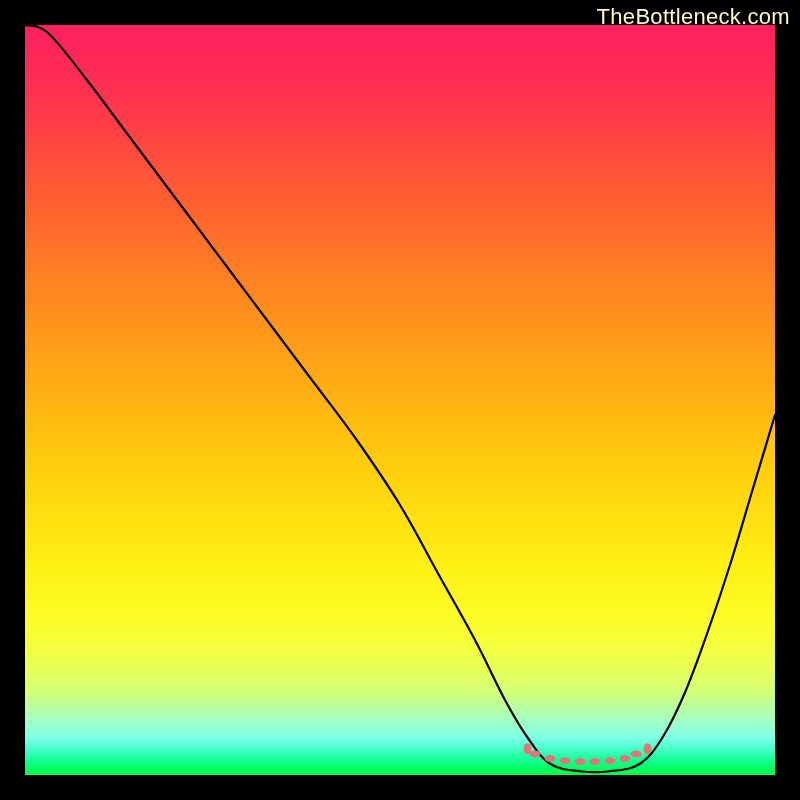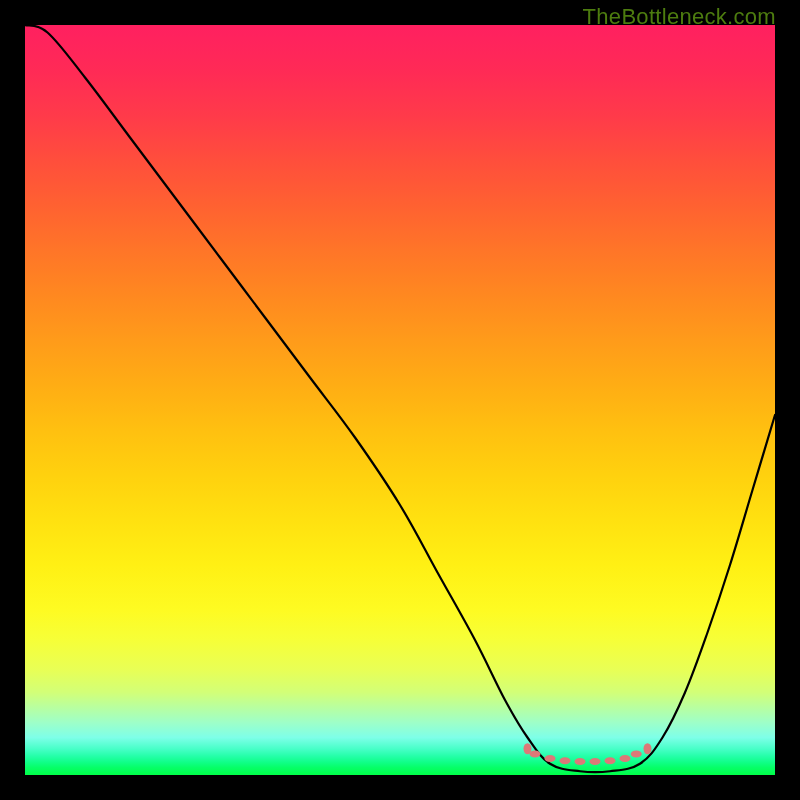--- a/index.html
+++ b/index.html
@@ -7,23 +7,23 @@
     width: 800px;
     height: 800px;
     background: #000;
     position: relative;
     font-family: Arial, sans-serif;
     overflow: hidden;
   }
   .watermark {
     position: absolute;
     top: 4px;
-    right: 24px;
+    right: 10px;
     font-size: 22px;
-    color: #4d7c0f;
+    color: #fef9c3;
     font-weight: 500;
     letter-spacing: 0.3px;
     z-index: 10;
   }
   .plot-area {
     position: absolute;
     left: 25px;
     top: 25px;
     width: 750px;
     height: 750px;

